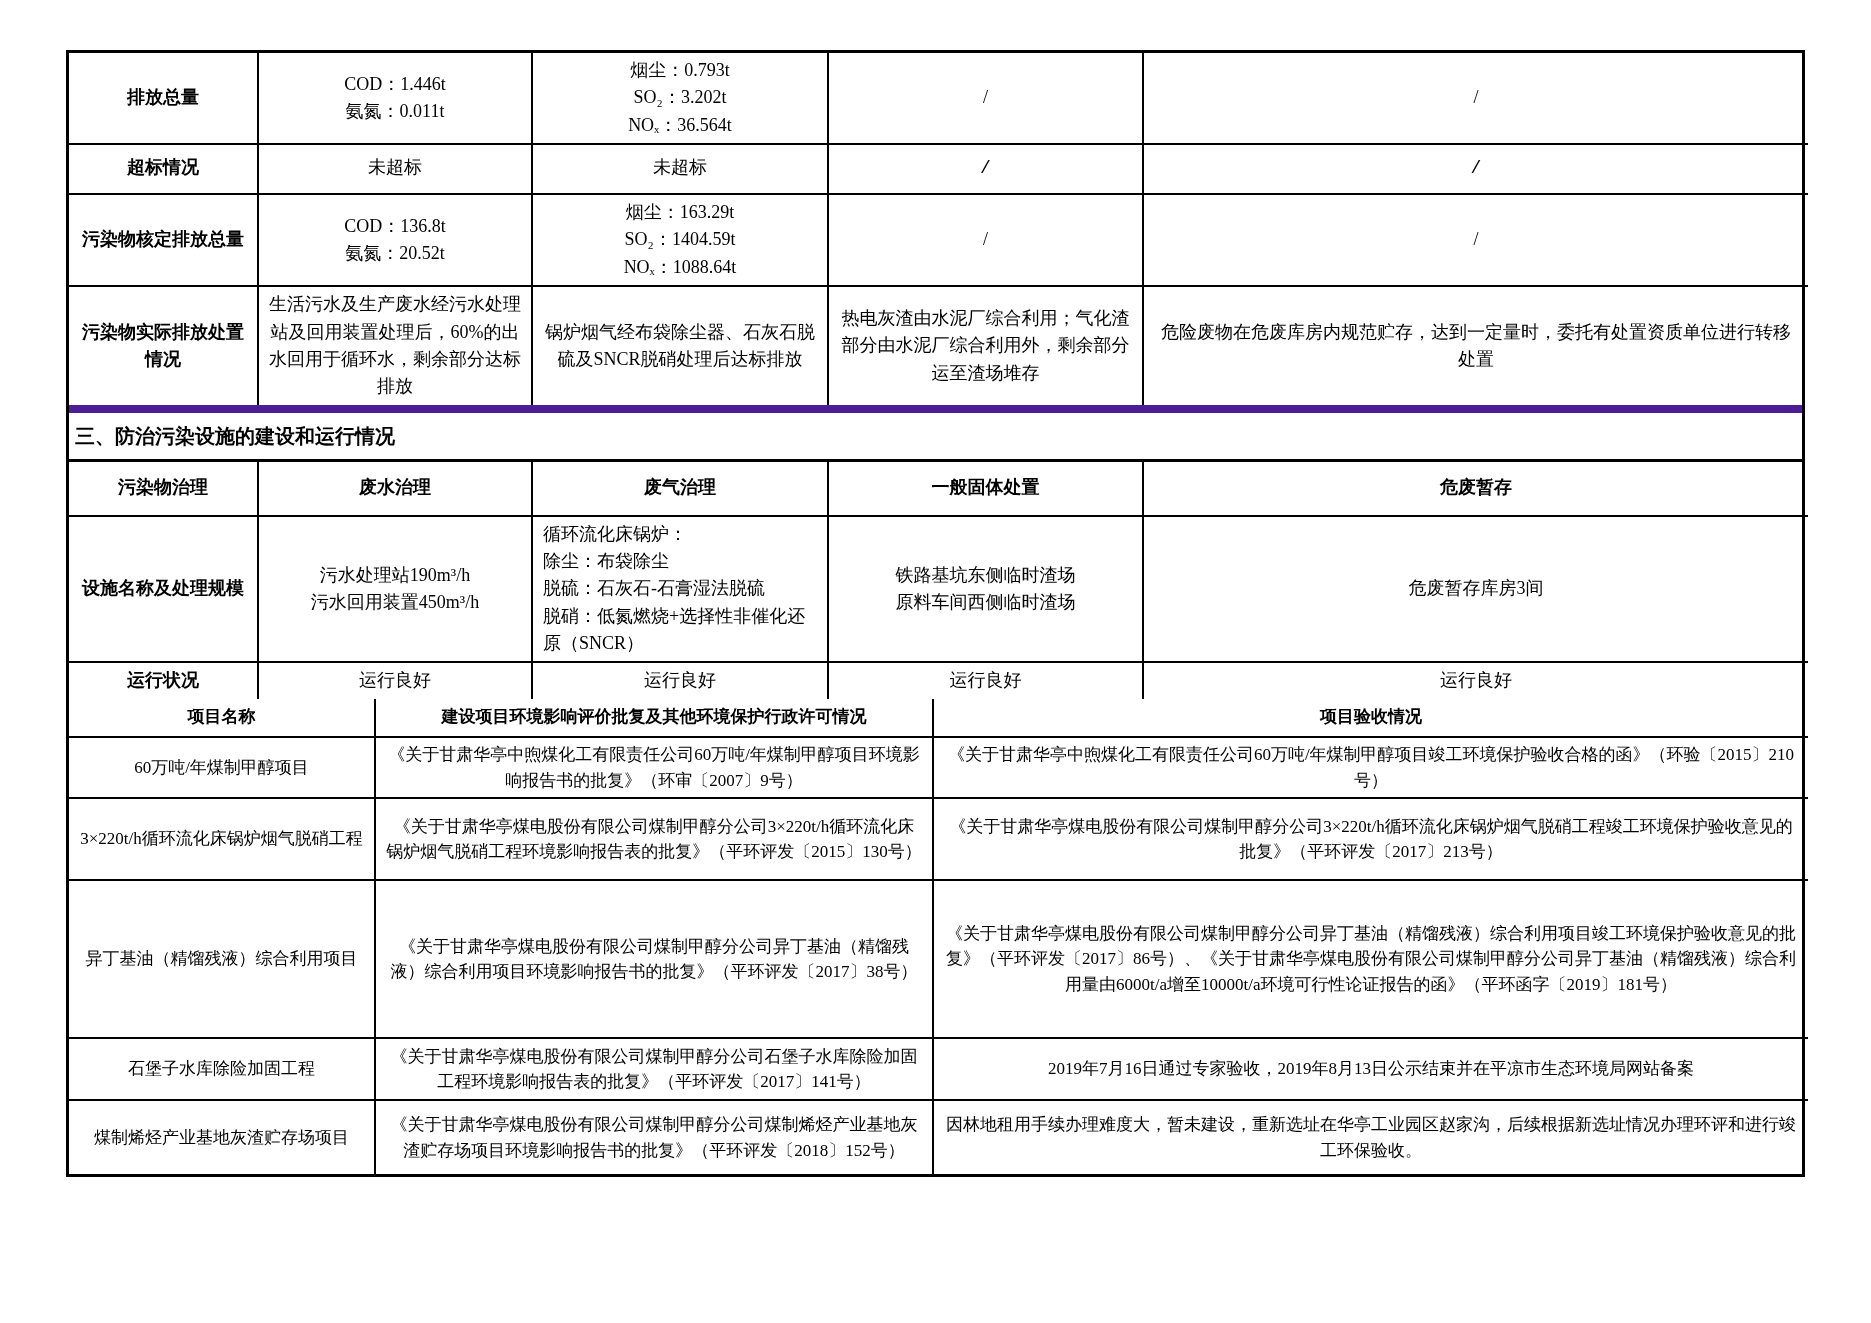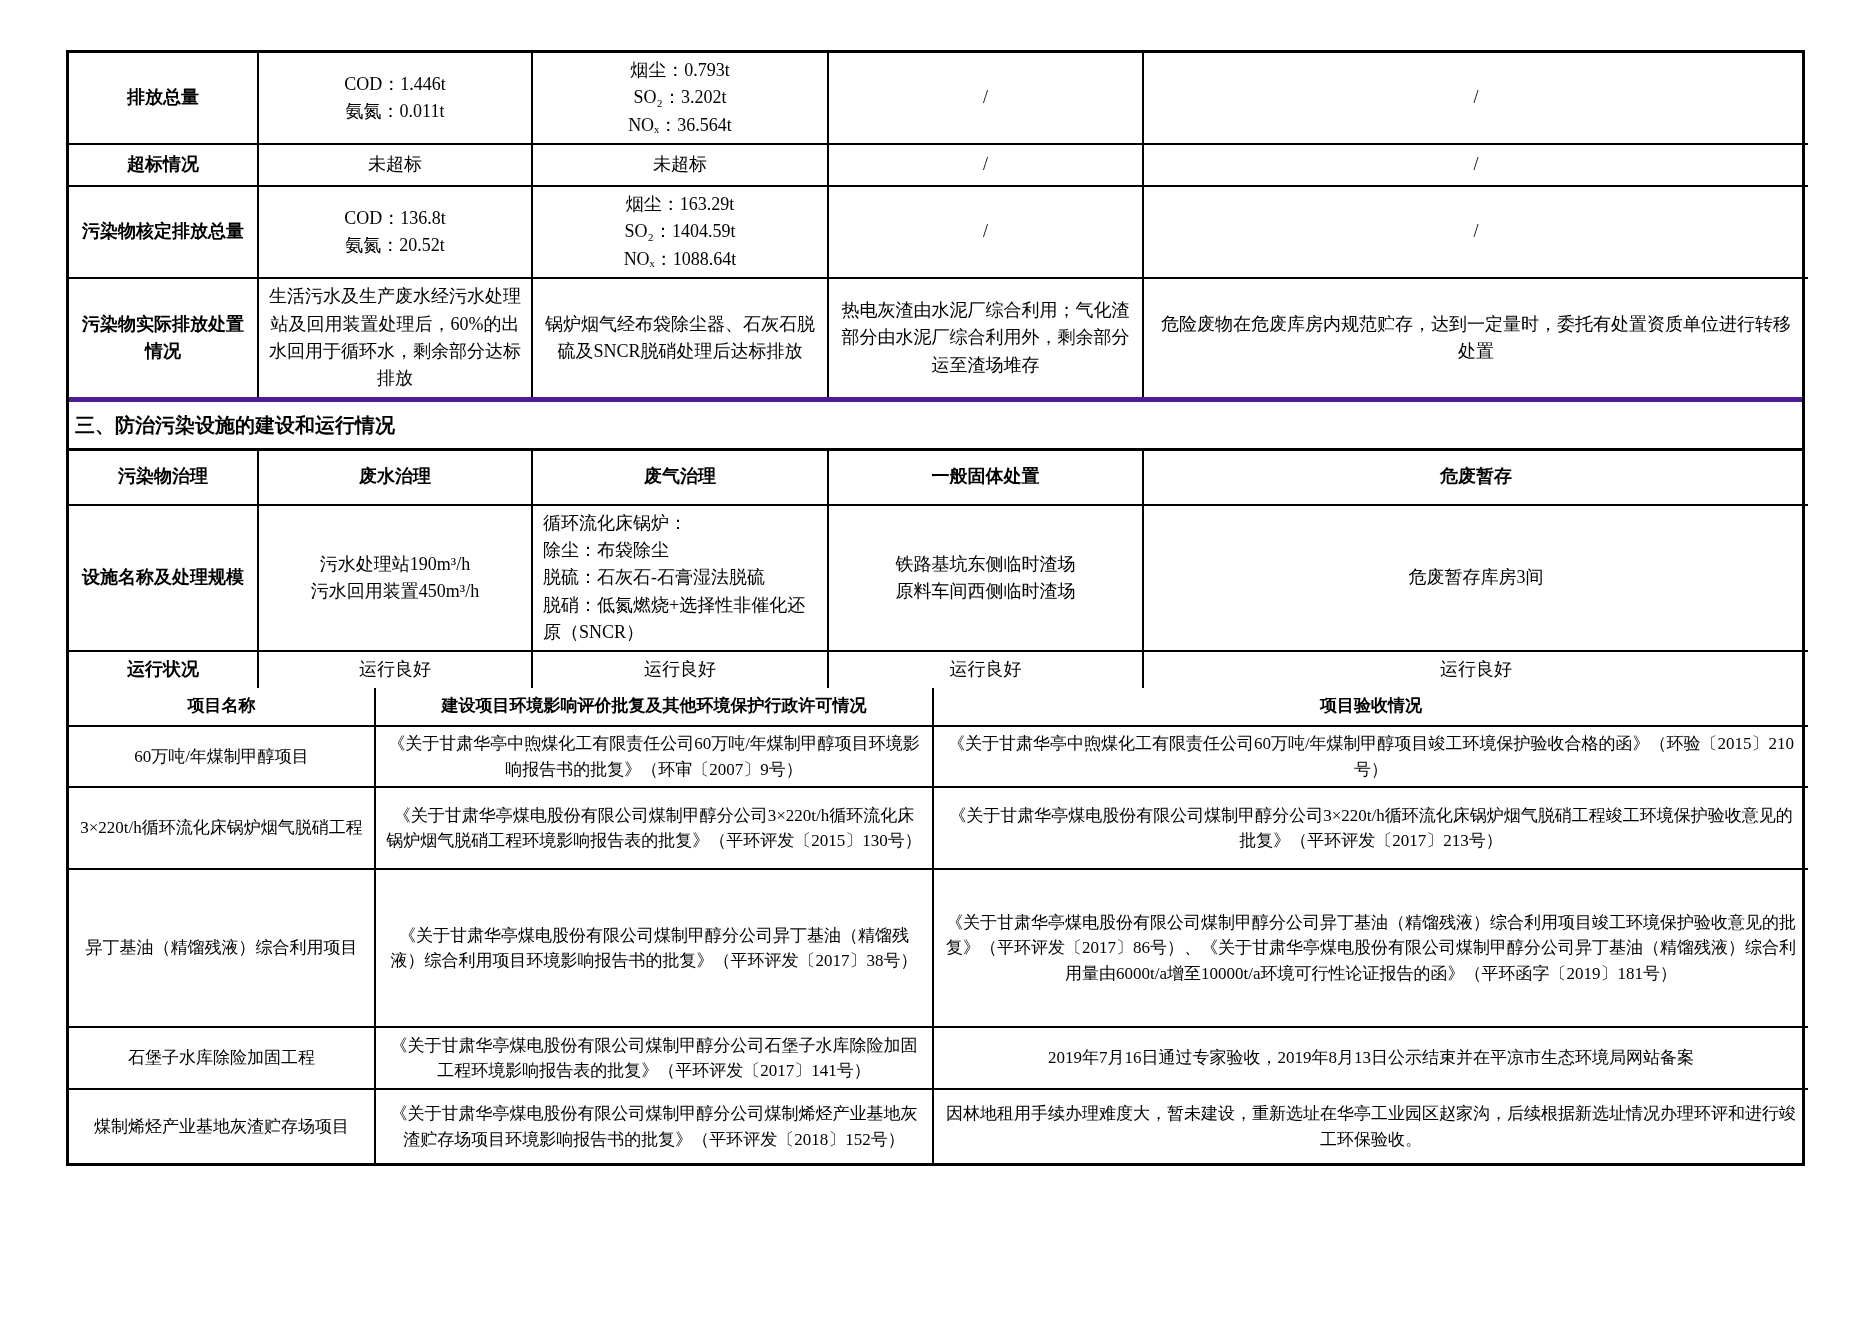--- a/index.html
+++ b/index.html
@@ -13,28 +13,28 @@
   }
   table{width:100%;border-collapse:collapse;border:hidden;table-layout:fixed;}
   td,th{
     border:2px solid #000;text-align:center;vertical-align:middle;
     font-size:18px;line-height:1.52;padding:4px 10px;
     white-space:pre-line;font-weight:normal;overflow:hidden;box-sizing:border-box;
   }
   th,.hd{font-weight:bold;}
   .t3 td,.t3 th{font-size:17px;}
   .band{
-    border-top:5px solid #4c1d95;border-bottom:3px solid #000;
+    border-top:8px solid #4c1d95;border-bottom:3px solid #000;
     font-weight:bold;font-size:20px;text-align:left;
     padding:11px 6px;line-height:1.2;
   }
   .left{text-align:left;}
   
   .t1 tr:nth-child(1) td{height:78px;}
-  .t1 tr:nth-child(2) td{height:42px;}
+  .t1 tr:nth-child(2) td{height:50px;font-family:Liberation Mono, monospace;}
   .t1 tr:nth-child(3) td{height:56px;}
   .t1 tr:nth-child(4) td{height:72px;}
   .t1 tr:nth-child(5) td{height:98px;}
   .t2 tr:nth-child(1) th{height:54px;}
   .t2 tr:nth-child(2) td{height:143px;}
   .t2 tr:nth-child(3) td{height:26px;}
   .t3 tr:nth-child(1) th{height:38px;}
   .t3 tr:nth-child(2) td{height:56px;}
   .t3 tr:nth-child(3) td{height:82px;}
   .t3 tr:nth-child(4) td{height:158px;}

